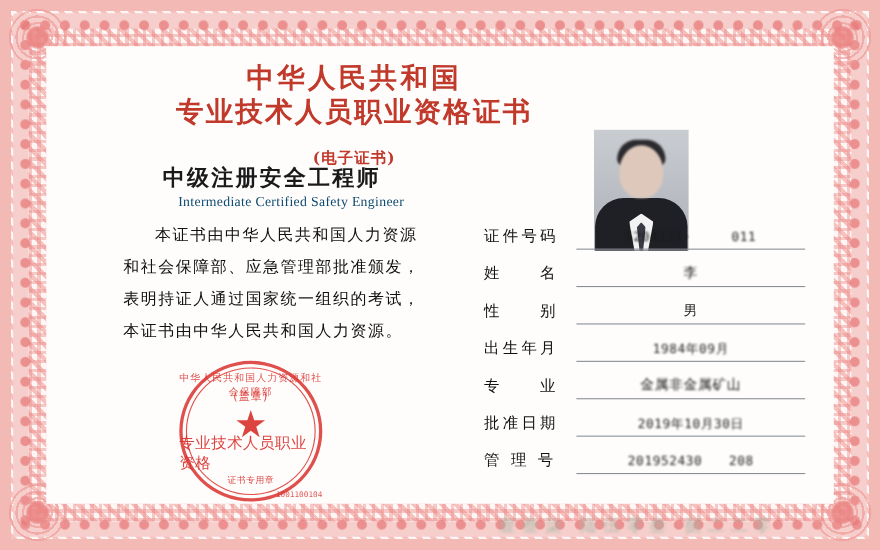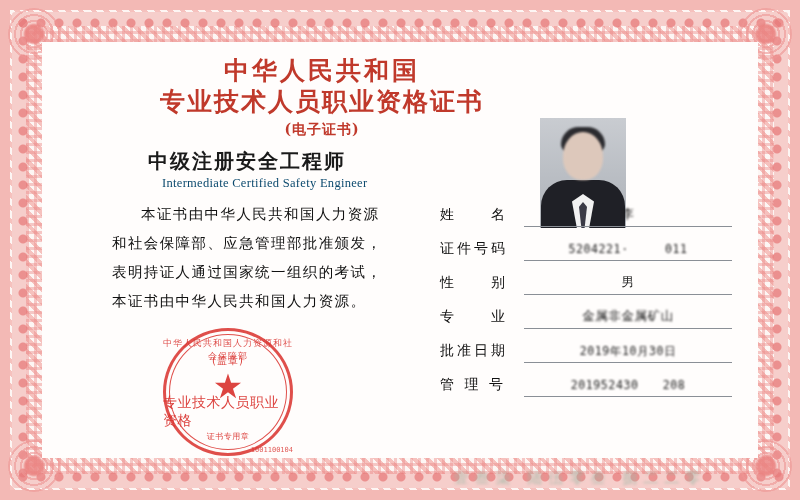--- a/index.html
+++ b/index.html
@@ -121,21 +121,21 @@
     color: #c0392b;
     letter-spacing: 2px;
     line-height: 32px;
   }
   .title-3 {
     font-family: "DejaVu Serif", serif;
     font-size: 14px;
     font-weight: bold;
     color: #c0392b;
     letter-spacing: 1px;
-    margin-top: 3px;
+    margin-top: 17px;
   }
 
   
   .cert-name {
     position: absolute;
     left: 148px;
     top: 148px;
     font-family: "DejaVu Serif", serif;
     font-size: 20px;
     font-weight: bold;
@@ -422,38 +422,44 @@
   <div class="photo">
     <div class="body"></div>
     <div class="hair"></div>
     <div class="face"></div>
     <div class="shirt"></div>
     <div class="tie"></div>
   </div>
 
   <div class="fields" id="fields-container">
       <div class="field-row">
+        <div class="field-label">证件号码</div>
+        <div class="field-value-wrap">
+          <div class="field-value mono blur-soft">5204221·　　　011</div>
+        </div>
+      </div>
+      <div class="field-row">
         <div class="field-label">姓　　名</div>
         <div class="field-value-wrap">
           <div class="field-value blur-soft">李</div>
         </div>
       </div>
       <div class="field-row">
-        <div class="field-label">证件号码</div>
-        <div class="field-value-wrap">
-          <div class="field-value mono blur-soft">5204221·　　　011</div>
-        </div>
-      </div>
-      <div class="field-row">
         <div class="field-label">性　　别</div>
         <div class="field-value-wrap">
           <div class="field-value">男</div>
         </div>
       </div>
       <div class="field-row">
+        <div class="field-label">出生年月</div>
+        <div class="field-value-wrap">
+          <div class="field-value mono blur-soft">1984年09月</div>
+        </div>
+      </div>
+      <div class="field-row">
         <div class="field-label">专　　业</div>
         <div class="field-value-wrap">
           <div class="field-value blur-soft">金属非金属矿山</div>
         </div>
       </div>
       <div class="field-row">
         <div class="field-label">批准日期</div>
         <div class="field-value-wrap">
           <div class="field-value mono blur-soft">2019年10月30日</div>
         </div>

